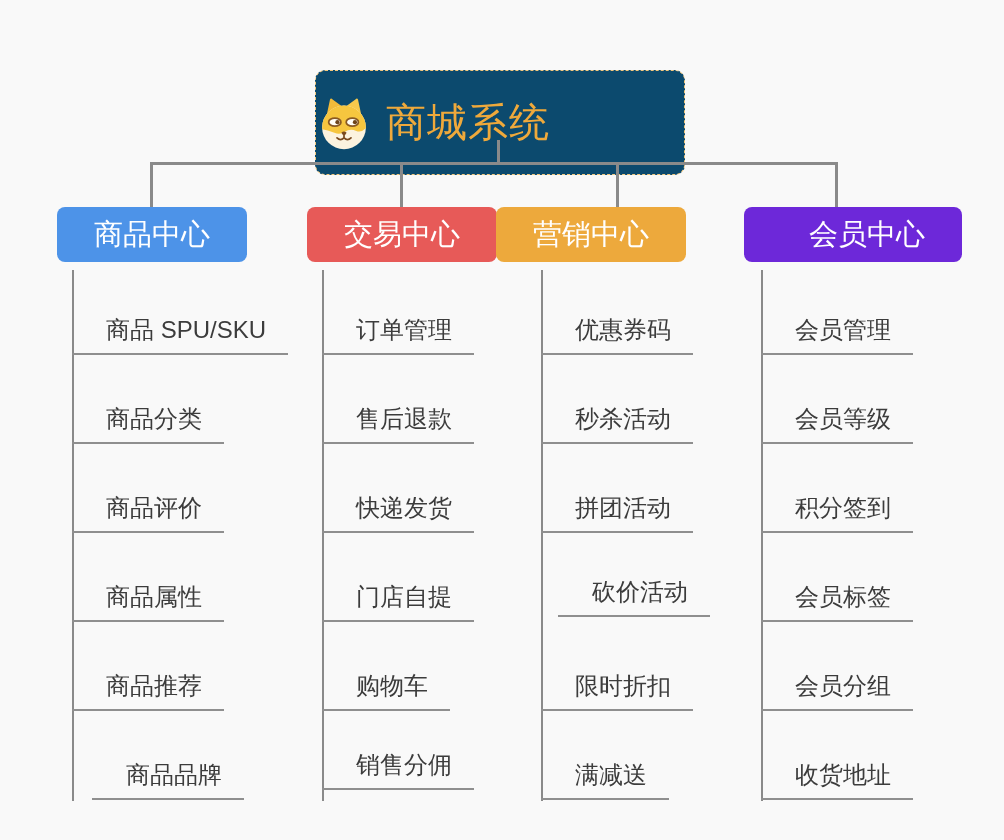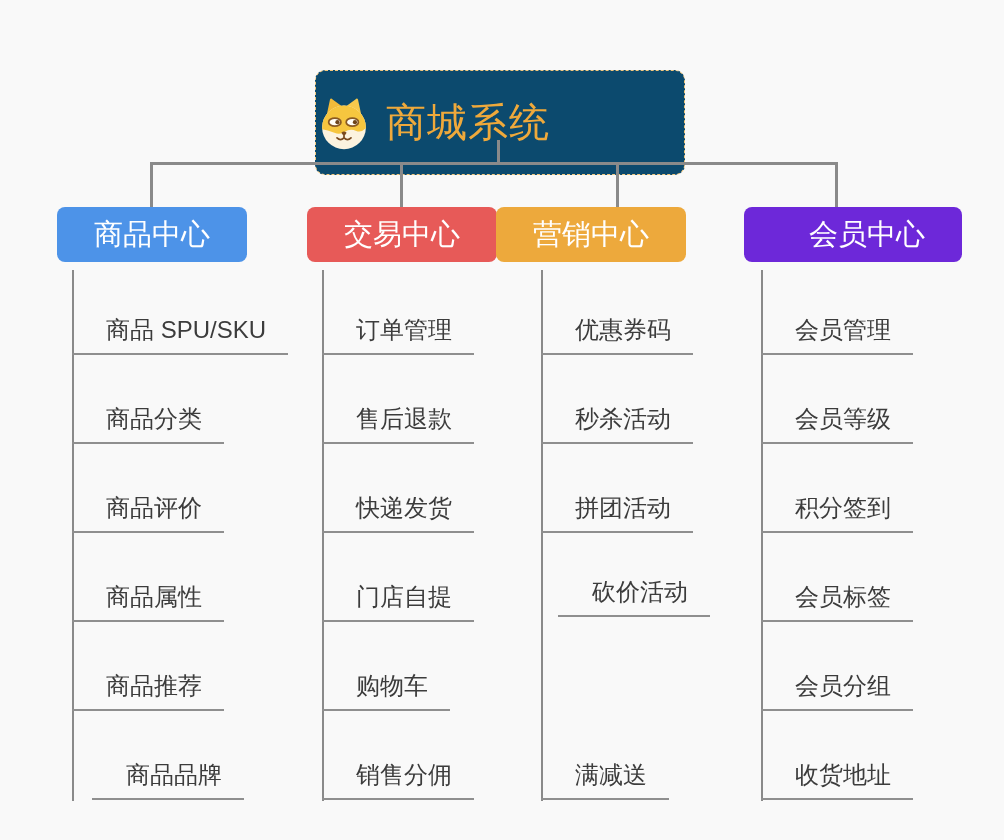--- a/index.html
+++ b/index.html
@@ -109,27 +109,28 @@
       <div class="leaf" style="top: 311px;">商品属性</div>
       <div class="leaf" style="top: 400px; text-align: right;">商品推荐</div>
       <div class="leaf" style="top: 489px; margin-left: 20px;">商品品牌</div>
     </div>
   <div class="bcol bcol1">
       <div class="leaf" style="top: 44px;">订单管理</div>
       <div class="leaf" style="top: 133px;">售后退款</div>
       <div class="leaf" style="top: 222px;">快递发货</div>
       <div class="leaf" style="top: 311px;">门店自提</div>
       <div class="leaf" style="top: 400px;">购物车</div>
-      <div class="leaf" style="top: 489px;">销售分佣</div>
+      <div class="leaf" style="top: 479px;">销售分佣</div>
     </div>
   <div class="bcol bcol2">
       <div class="leaf" style="top: 44px;">优惠券码</div>
       <div class="leaf" style="top: 133px;">秒杀活动</div>
       <div class="leaf" style="top: 222px;">拼团活动</div>
       <div class="leaf" style="top: 306px; margin-left: 17px;">砍价活动</div>
+      <div class="leaf" style="top: 400px;">限时折扣</div>
       <div class="leaf" style="top: 489px;">满减送</div>
     </div>
   <div class="bcol bcol3">
       <div class="leaf" style="top: 44px;">会员管理</div>
       <div class="leaf" style="top: 133px;">会员等级</div>
       <div class="leaf" style="top: 222px;">积分签到</div>
       <div class="leaf" style="top: 311px;">会员标签</div>
       <div class="leaf" style="top: 400px;">会员分组</div>
       <div class="leaf" style="top: 489px;">收货地址</div>
     </div>

